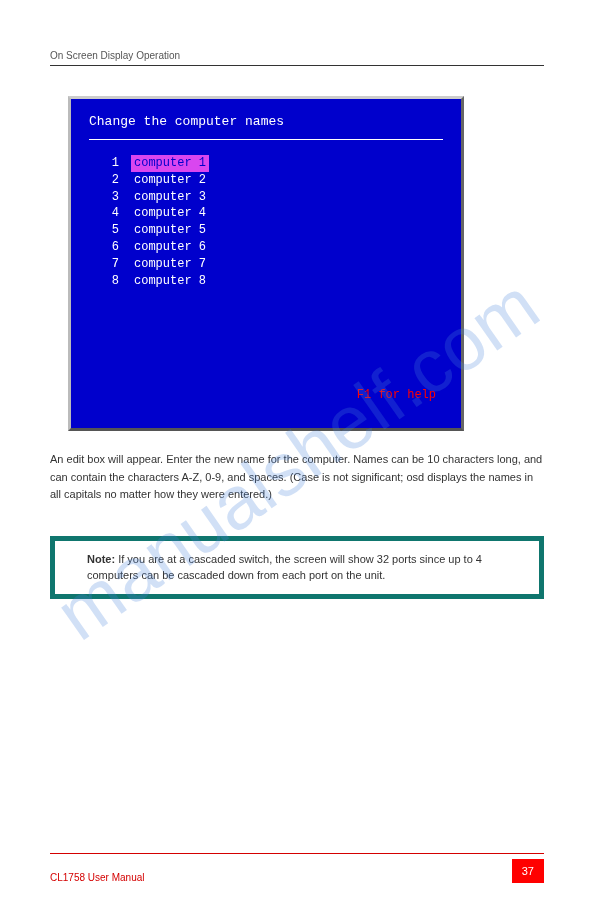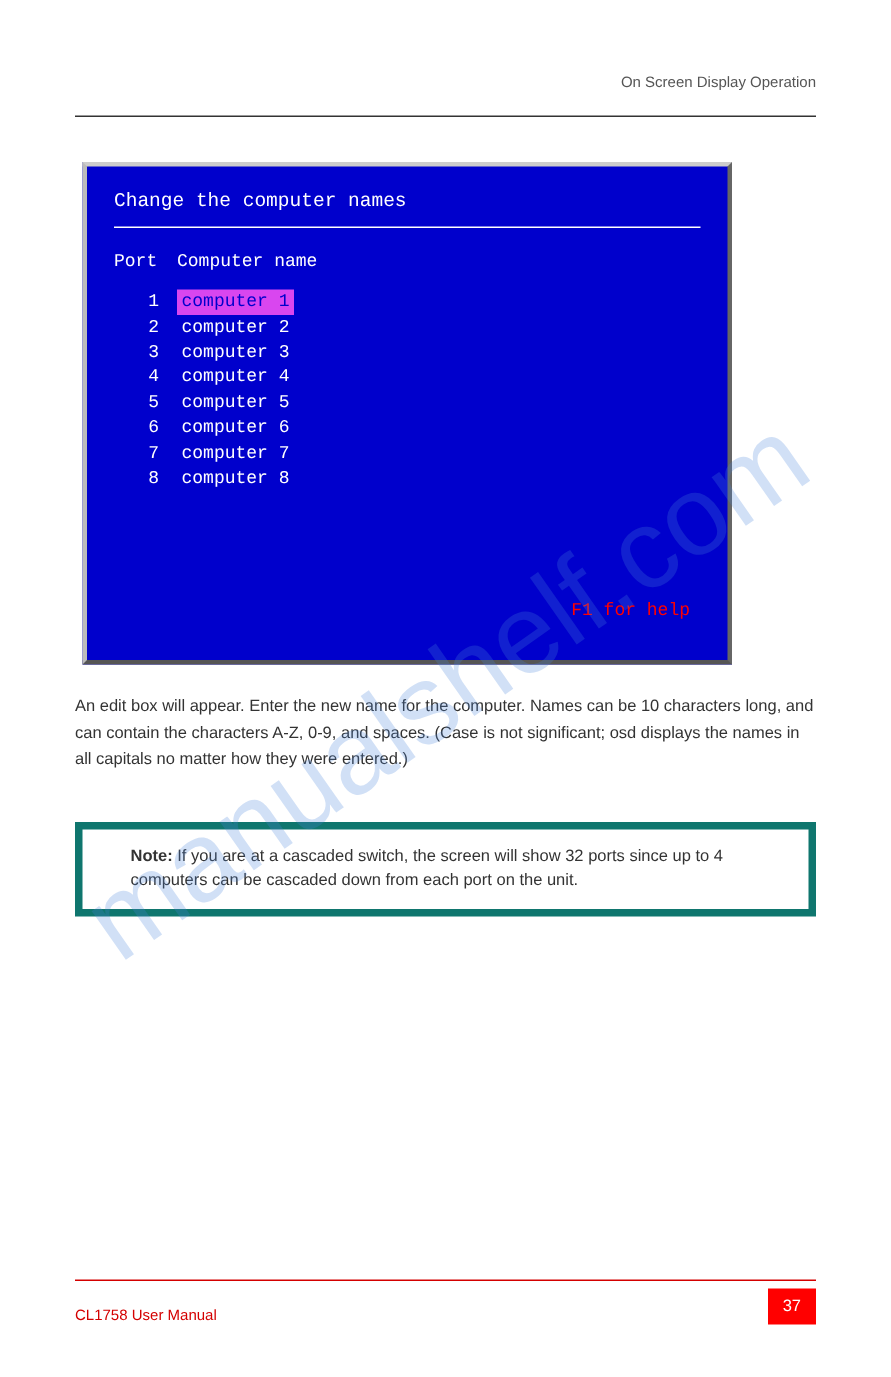--- a/index.html
+++ b/index.html
@@ -17,44 +17,44 @@
     }
     .page-container {
       position: relative;
       width: 100%;
       height: 100%;
       padding: 50px 50px 30px 50px;
     }
     .header-bar {
       border-bottom: 1px solid #333;
       margin-bottom: 30px;
-      padding-bottom: 16px;
-      display: flex;
-      justify-content: flex-end;
+      padding-bottom: 4px;
+      display: flex;
+      justify-content: flex-start;
       font-size: 11px;
       color: #555;
     }
     .header-right {
       font-size: 10px;
     }
     .kvm-screenshot {
-      width: 433px;
+      width: 396px;
       height: 335px;
       background: #0000cc;
       border: 3px solid #999;
       border-top-color: #ccc;
       border-left-color: #bbb;
       border-right-color: #666;
       border-bottom-color: #555;
       position: relative;
       padding: 15px 18px;
       color: #ffffff;
       font-family: 'Courier New', monospace;
       font-size: 12px;
-      margin-left: 5px;
+      margin-left: 18px;
     }
     .kvm-title {
       font-size: 13px;
       margin-bottom: 10px;
     }
     .kvm-divider {
       border-bottom: 1px solid #ffffff;
       margin-bottom: 15px;
     }
     .kvm-headers {
@@ -153,24 +153,20 @@
 
 <div class="page-container">
   <div class="header-bar">
     <span></span>
     <span class="header-right">On Screen Display Operation</span>
   </div>
 
   <div class="kvm-screenshot">
     <div class="kvm-title">Change the computer names</div>
     <div class="kvm-divider"></div>
-    <div class="kvm-headers">
-      <span class="kvm-port-header">Port</span>
-      <span>Computer name</span>
-    </div>
     <div class="kvm-list">
       <div class="kvm-row">
         <span class="kvm-port">1</span>
         <span class="kvm-name selected">computer 1</span>
       </div>
       <div class="kvm-row">
         <span class="kvm-port">2</span>
         <span class="kvm-name">computer 2</span>
       </div>
       <div class="kvm-row">

